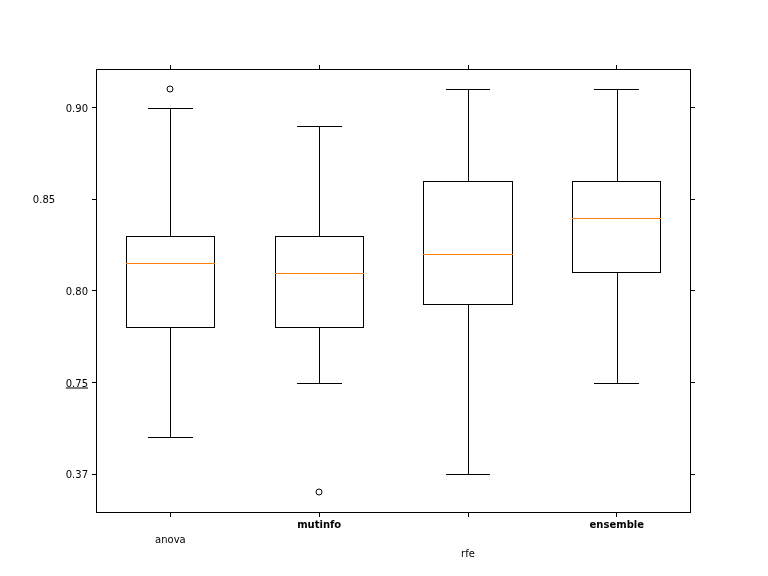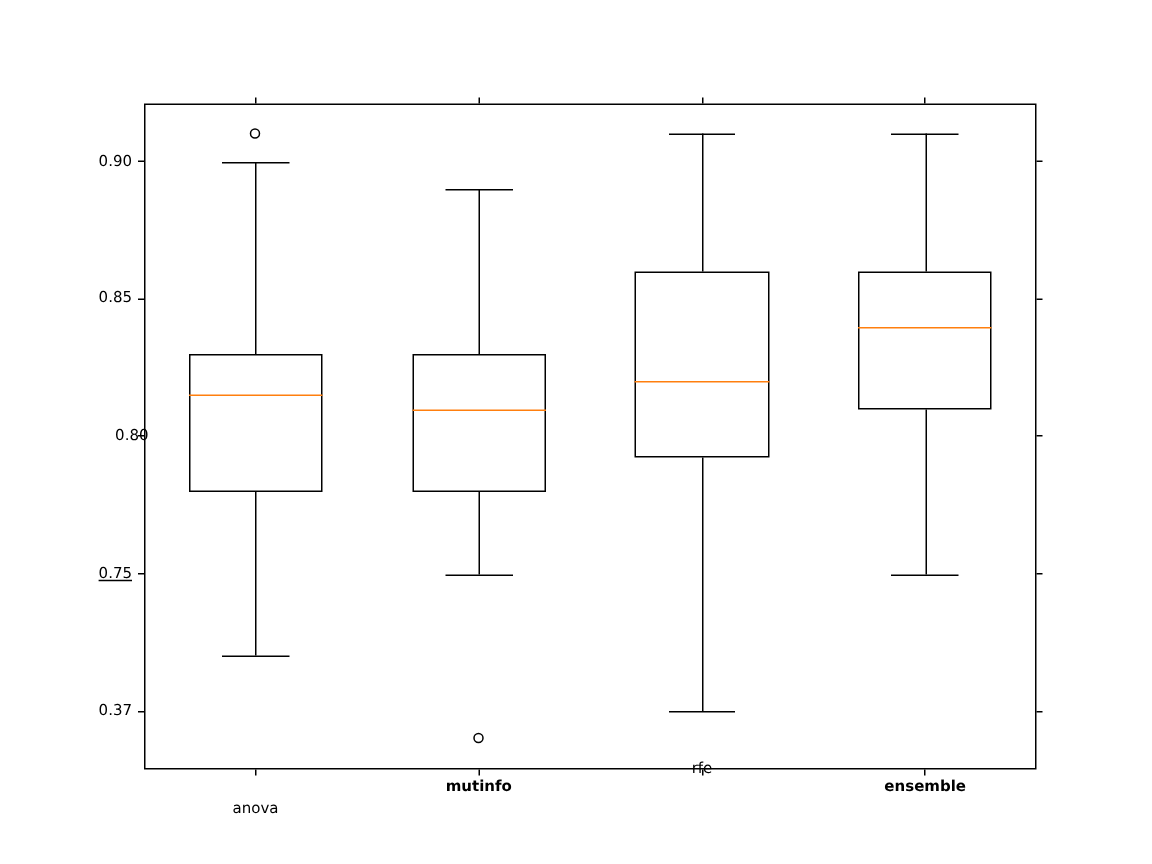--- a/index.html
+++ b/index.html
@@ -75,36 +75,36 @@
   <div class="axes" id="axes" style="left: 96px; top: 69.12px; width: 595.2px; height: 443.52px;"></div>
   <div id="overlay">
       <div class="tick-mark" style="left: 92px; top: 473.653px; width: 4px; height: 1px;"></div>
       <div class="tick-mark" style="left: 691.2px; top: 473.653px; width: 4px; height: 1px;"></div>
       <div class="ytick-label" style="left: 0px; top: 474.153px; width: 88px;">0.37</div>
       <div class="tick-mark" style="left: 92px; top: 382.016px; width: 4px; height: 1px;"></div>
       <div class="tick-mark" style="left: 691.2px; top: 382.016px; width: 4px; height: 1px;"></div>
       <div class="ytick-label" style="left: 0px; top: 382.516px; width: 88px; text-decoration: underline;">0.75</div>
       <div class="tick-mark" style="left: 92px; top: 290.38px; width: 4px; height: 1px;"></div>
       <div class="tick-mark" style="left: 691.2px; top: 290.38px; width: 4px; height: 1px;"></div>
-      <div class="ytick-label" style="left: 11px; top: 290.88px; width: 88px; text-align: right;">0.80</div>
+      <div class="ytick-label" style="left: 0px; top: 290.88px; width: 88px; text-align: right;">0.80</div>
       <div class="tick-mark" style="left: 92px; top: 198.744px; width: 4px; height: 1px;"></div>
       <div class="tick-mark" style="left: 691.2px; top: 198.744px; width: 4px; height: 1px;"></div>
-      <div class="ytick-label" style="left: 0px; top: 199.244px; width: 88px;">0.85</div>
+      <div class="ytick-label" style="left: 0px; top: 199.244px; width: 88px; text-align: center;">0.85</div>
       <div class="tick-mark" style="left: 92px; top: 107.107px; width: 4px; height: 1px;"></div>
       <div class="tick-mark" style="left: 691.2px; top: 107.107px; width: 4px; height: 1px;"></div>
       <div class="ytick-label" style="left: 0px; top: 107.607px; width: 88px;">0.90</div>
       <div class="tick-mark" style="left: 169.9px; top: 512.64px; width: 1px; height: 4px;"></div>
       <div class="tick-mark" style="left: 169.9px; top: 65.12px; width: 1px; height: 4px;"></div>
       <div class="xtick-label" style="left: 170.4px; top: 534px; width: 120px;">anova</div>
       <div class="tick-mark" style="left: 318.7px; top: 512.64px; width: 1px; height: 4px;"></div>
       <div class="tick-mark" style="left: 318.7px; top: 65.12px; width: 1px; height: 4px;"></div>
       <div class="xtick-label" style="left: 319.2px; top: 518.64px; width: 120px; font-weight: bold;">mutinfo</div>
       <div class="tick-mark" style="left: 467.5px; top: 512.64px; width: 1px; height: 4px;"></div>
       <div class="tick-mark" style="left: 467.5px; top: 65.12px; width: 1px; height: 4px;"></div>
-      <div class="xtick-label" style="left: 468px; top: 507px; width: 120px;">rfe</div>
+      <div class="xtick-label" style="left: 468px; top: 548px; width: 120px;">rfe</div>
       <div class="tick-mark" style="left: 616.3px; top: 512.64px; width: 1px; height: 4px;"></div>
       <div class="tick-mark" style="left: 616.3px; top: 65.12px; width: 1px; height: 4px;"></div>
       <div class="xtick-label" style="left: 616.8px; top: 518.64px; width: 120px; font-weight: bold;">ensemble</div>
       <div class="box" style="left: 125.76px; top: 235.898px; width: 89.28px; height: 91.6364px;"></div>
       <div class="median" style="left: 125.76px; top: 263.389px; width: 89.28px;"></div>
       <div class="whisker-v" style="left: 170.4px; top: 107.607px; height: 128.291px;"></div>
       <div class="whisker-v" style="left: 170.4px; top: 327.535px; height: 109.964px;"></div>
       <div class="cap" style="left: 148.08px; top: 107.607px; width: 44.64px;"></div>
       <div class="cap" style="left: 148.08px; top: 437.498px; width: 44.64px;"></div>
       <div class="outlier" style="left: 170.4px; top: 89.28px;"></div>

